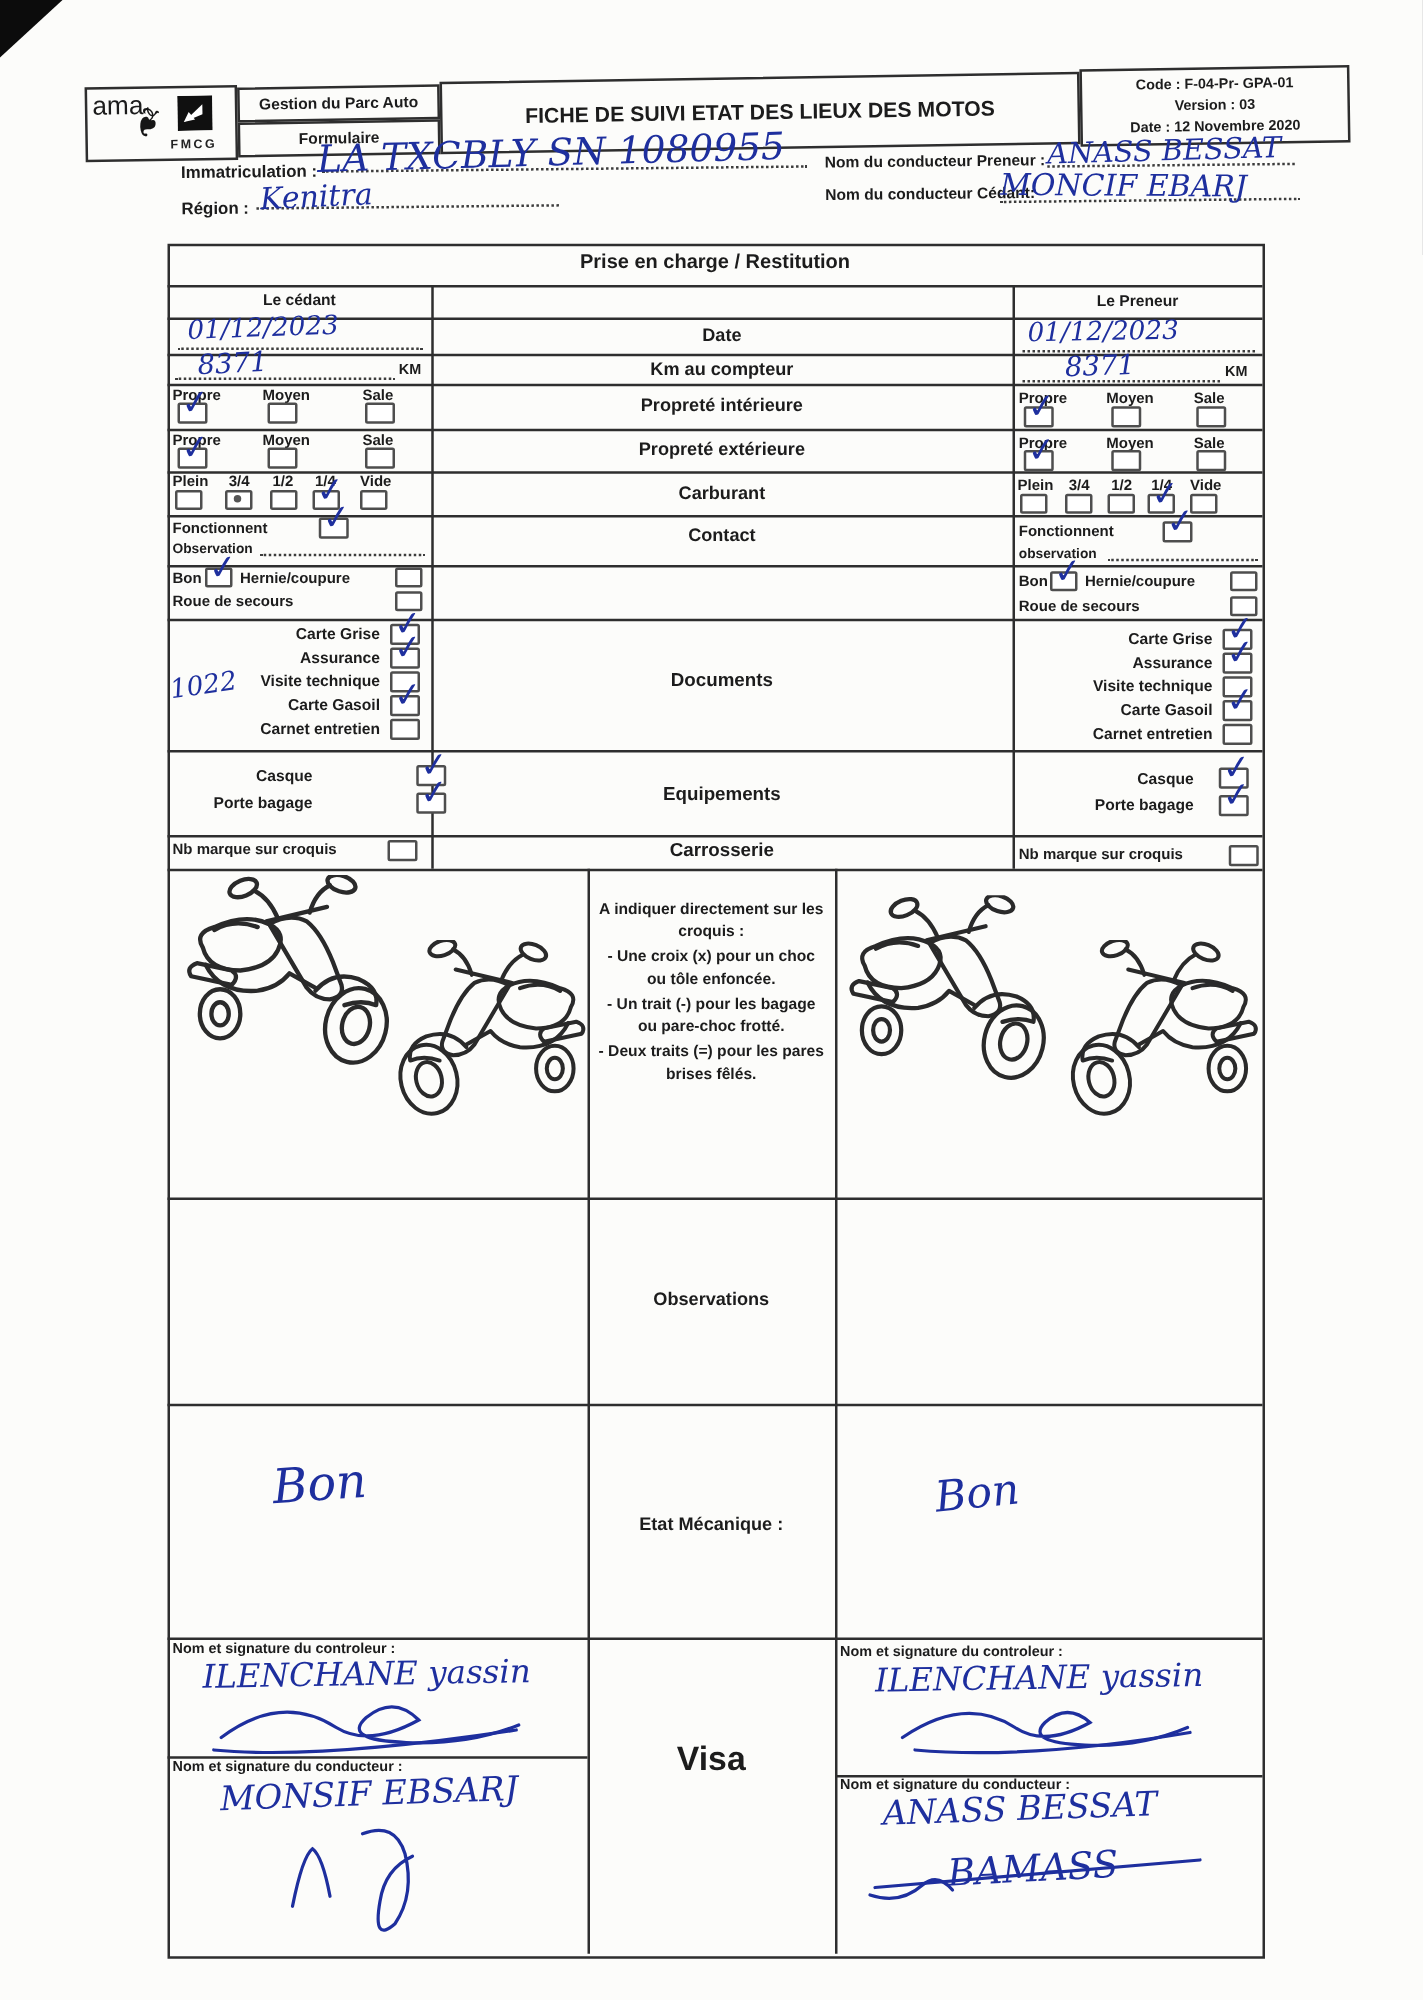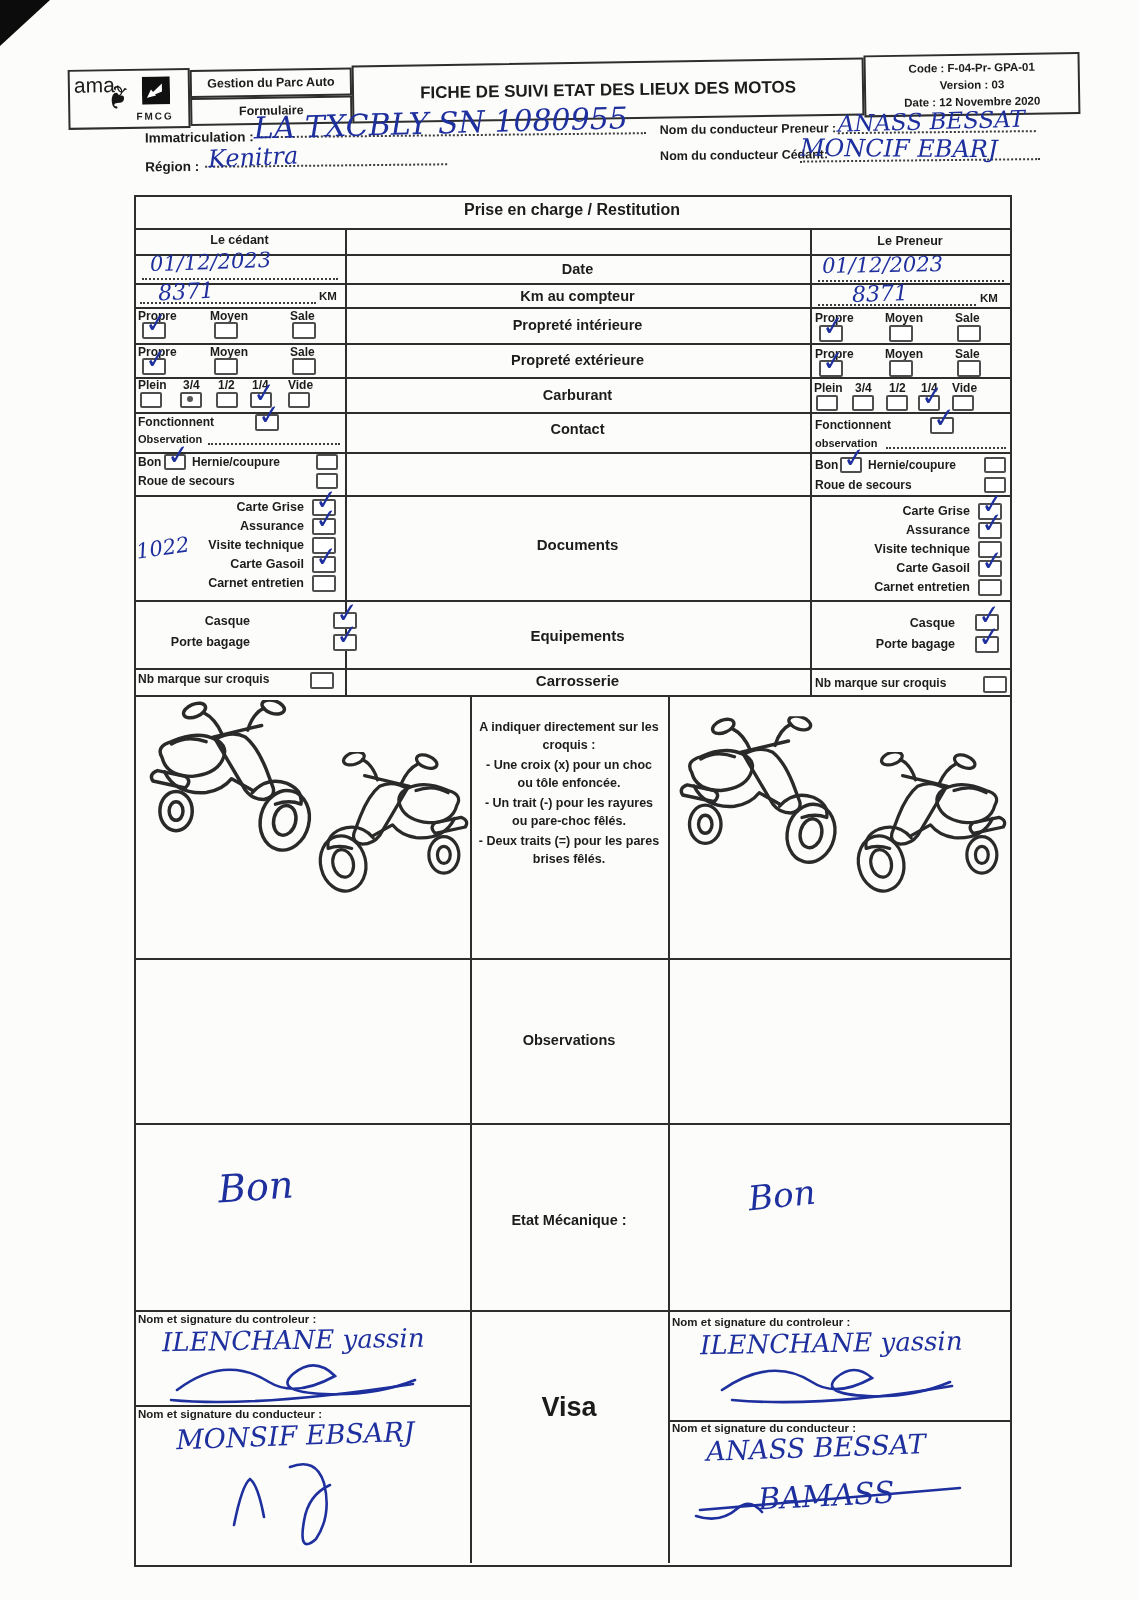--- a/index.html
+++ b/index.html
@@ -274,21 +274,21 @@
   <svg class="abs" style="left:676px;top:716px;" width="180" height="158" viewBox="0 0 160 140">
       <use href="#scooter"></use>
     </svg>
   <svg class="abs" style="left:838px;top:752px;transform:scaleX(-1);" width="172" height="150" viewBox="0 0 160 140">
       <use href="#scooter"></use>
     </svg>
 
   <div class="abs" style="left:478px;top:718px;width:182px;text-align:center;font-size:12.5px;font-weight:bold;line-height:18px;">
     <div style="margin-bottom:2px;">A indiquer directement sur les croquis :</div>
     <div style="margin-bottom:2px;">- Une croix (x) pour un choc ou tôle enfoncée.</div>
-    <div style="margin-bottom:2px;">- Un trait (-) pour les rayures ou pare-choc fêlés.</div>
+    <div style="margin-bottom:2px;">- Un trait (-) pour les bagage ou pare-choc frotté.</div>
     <div>- Deux traits (=) pour les pares brises fêlés.</div>
   </div>
 
   <div class="abs b" style="left:470px;top:1032px;width:198px;text-align:center;font-size:14.5px;">Observations</div>
 
   <div class="abs b" style="left:470px;top:1212px;width:198px;text-align:center;font-size:14.5px;">Etat Mécanique  :</div>
   <span class="hw abs" style="left:218px;top:1165px;font-size:38px;transform:rotate(-4deg);">Bon</span>
   <span class="hw abs" style="left:748px;top:1175px;font-size:34px;transform:rotate(-6deg);">Bon</span>
 
   <span class="abs lbl11" style="left:138px;top:1313px;font-size:11.5px;">Nom et signature du controleur :</span>

